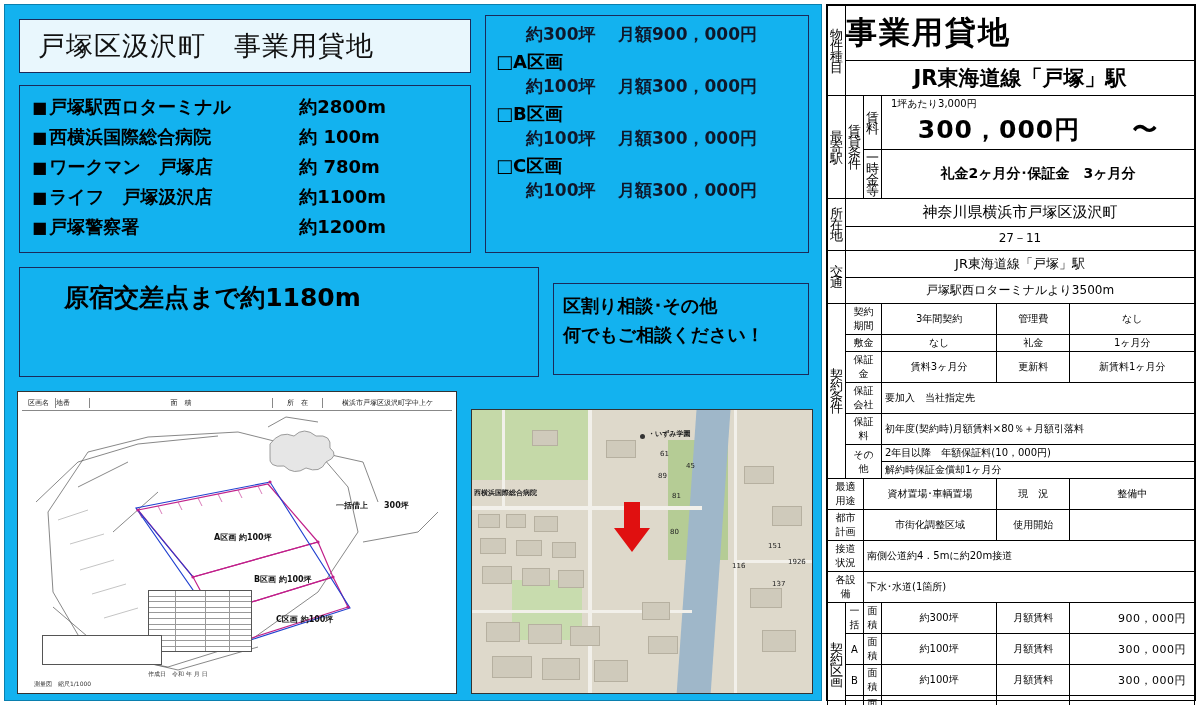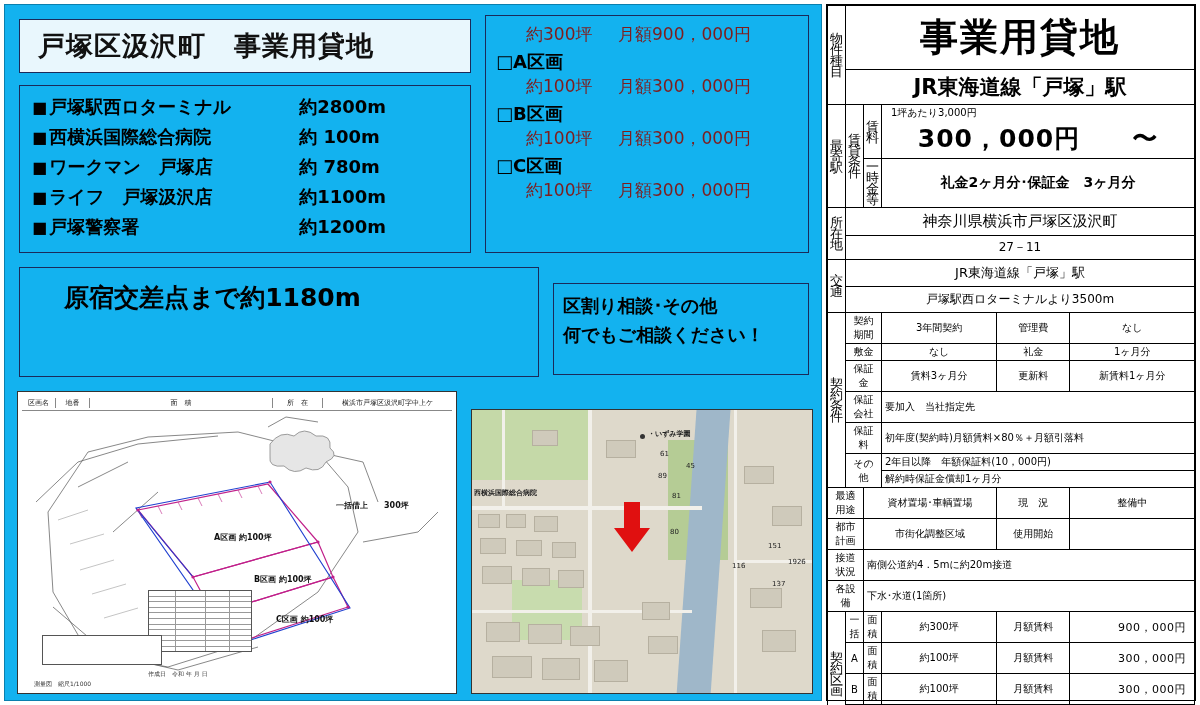--- a/index.html
+++ b/index.html
@@ -18,21 +18,21 @@
     background:#13b2ef;
     border:1px solid #0a7fae;
   }
 
   .title-box {
     position:absolute; left:14px; top:14px; width:452px; height:54px;
     background:#e9f7fd; border:1px solid #1a2a5a;
     display:flex; align-items:center; padding-left:18px;
   }
   .title-box .t {
-    font-size:27px; font-weight:bold; color:#111; letter-spacing:1px;
+    font-size:27px; font-weight:normal; color:#111; letter-spacing:1px;
   }
 
   .dist-box {
     position:absolute; left:14px; top:80px; width:452px; height:168px;
     background:#13b2ef; border:1px solid #1a2a5a;
     padding:8px 10px 0 12px;
   }
   .dist-row {
     display:flex; align-items:baseline;
     font-size:18px; font-weight:bold; color:#000;
@@ -45,21 +45,21 @@
   .rent-box {
     position:absolute; left:480px; top:10px; width:324px; height:238px;
     background:#13b2ef; border:1px solid #1a2a5a;
     padding:6px 8px 0 10px;
   }
   .rent-item { margin-bottom:2px; }
   .rent-head {
     font-size:18px; font-weight:bold; color:#000; line-height:25px;
   }
   .rent-sub {
-    font-size:17px; font-weight:normal; color:#7f1d1d; line-height:25px;
+    font-size:17px; font-weight:bold; color:#0f172a; line-height:25px;
     padding-left:30px;
   }
   .rent-sub .area { display:inline-block; width:92px; }
 
   .route-box {
     position:absolute; left:14px; top:262px; width:520px; height:110px;
     background:#13b2ef; border:1px solid #1a2a5a;
     padding:8px 0 0 10px;
   }
   .route-l1 { font-size:25px; font-weight:bold; color:#000; line-height:44px; }
@@ -85,21 +85,21 @@
   }
 
   
   .pm-header {
     position:absolute; left:4px; top:3px; right:4px; height:16px;
     border-bottom:1px solid #888;
     font-size:7px; color:#222;
     display:flex; align-items:center;
   }
   .pm-header .h1 { width:34px; border-right:1px solid #888; text-align:center;}
-  .pm-header .h2 { width:34px; border-right:1px solid #888; text-align:center;}
+  .pm-header .h2 { width:34px; border-right:1px solid #888; text-align:left;}
   .pm-header .h3 { flex:1; text-align:center; }
   .pm-header .h4 { width:50px; border-left:1px solid #888; text-align:center;}
   .pm-header .h5 { width:130px; border-left:1px solid #888; text-align:center;}
   .pm-label {
     position:absolute; font-size:8px; color:#111; font-weight:bold;
     white-space:nowrap;
   }
   .pm-table {
     position:absolute; left:130px; top:198px; width:104px; height:62px;
     border:1px solid #555; background:#fff;
@@ -152,21 +152,21 @@
   table { border-collapse:collapse; width:100%; }
   td, th { border:1px solid #000; padding:1px 3px; vertical-align:middle; }
 
   .vlabel {
     width:18px; text-align:center; font-size:13px; line-height:11px;
     padding:2px 0;
     margin-left:43px;
   }
   .vlabel span { display:block; }
 
-  .big-title { font-size:38px; font-weight:bold; text-align:center; letter-spacing:2px; padding:6px 0; }
+  .big-title { font-size:31px; font-weight:bold; letter-spacing:2px; padding:6px 0; }
   .station { font-size:21px; font-weight:bold; text-align:center; padding:3px 0; }
   .rent-small { font-size:10px; padding-left:6px; }
   .rent-big { font-size:25px; font-weight:bold; text-align:center; letter-spacing:1px; padding:2px 0;}
   .ichiji { font-size:14px; font-weight:bold; text-align:center; padding:4px 0; }
   .addr1 { font-size:15px; text-align:center; padding:4px 0; }
   .addr2 { font-size:12px; text-align:center; padding:3px 0; }
   .traffic1 { font-size:13px; text-align:center; padding:4px 0; }
   .traffic2 { font-size:12px; text-align:center; padding:4px 0; }
 
   .cell-l { font-size:10px; }

